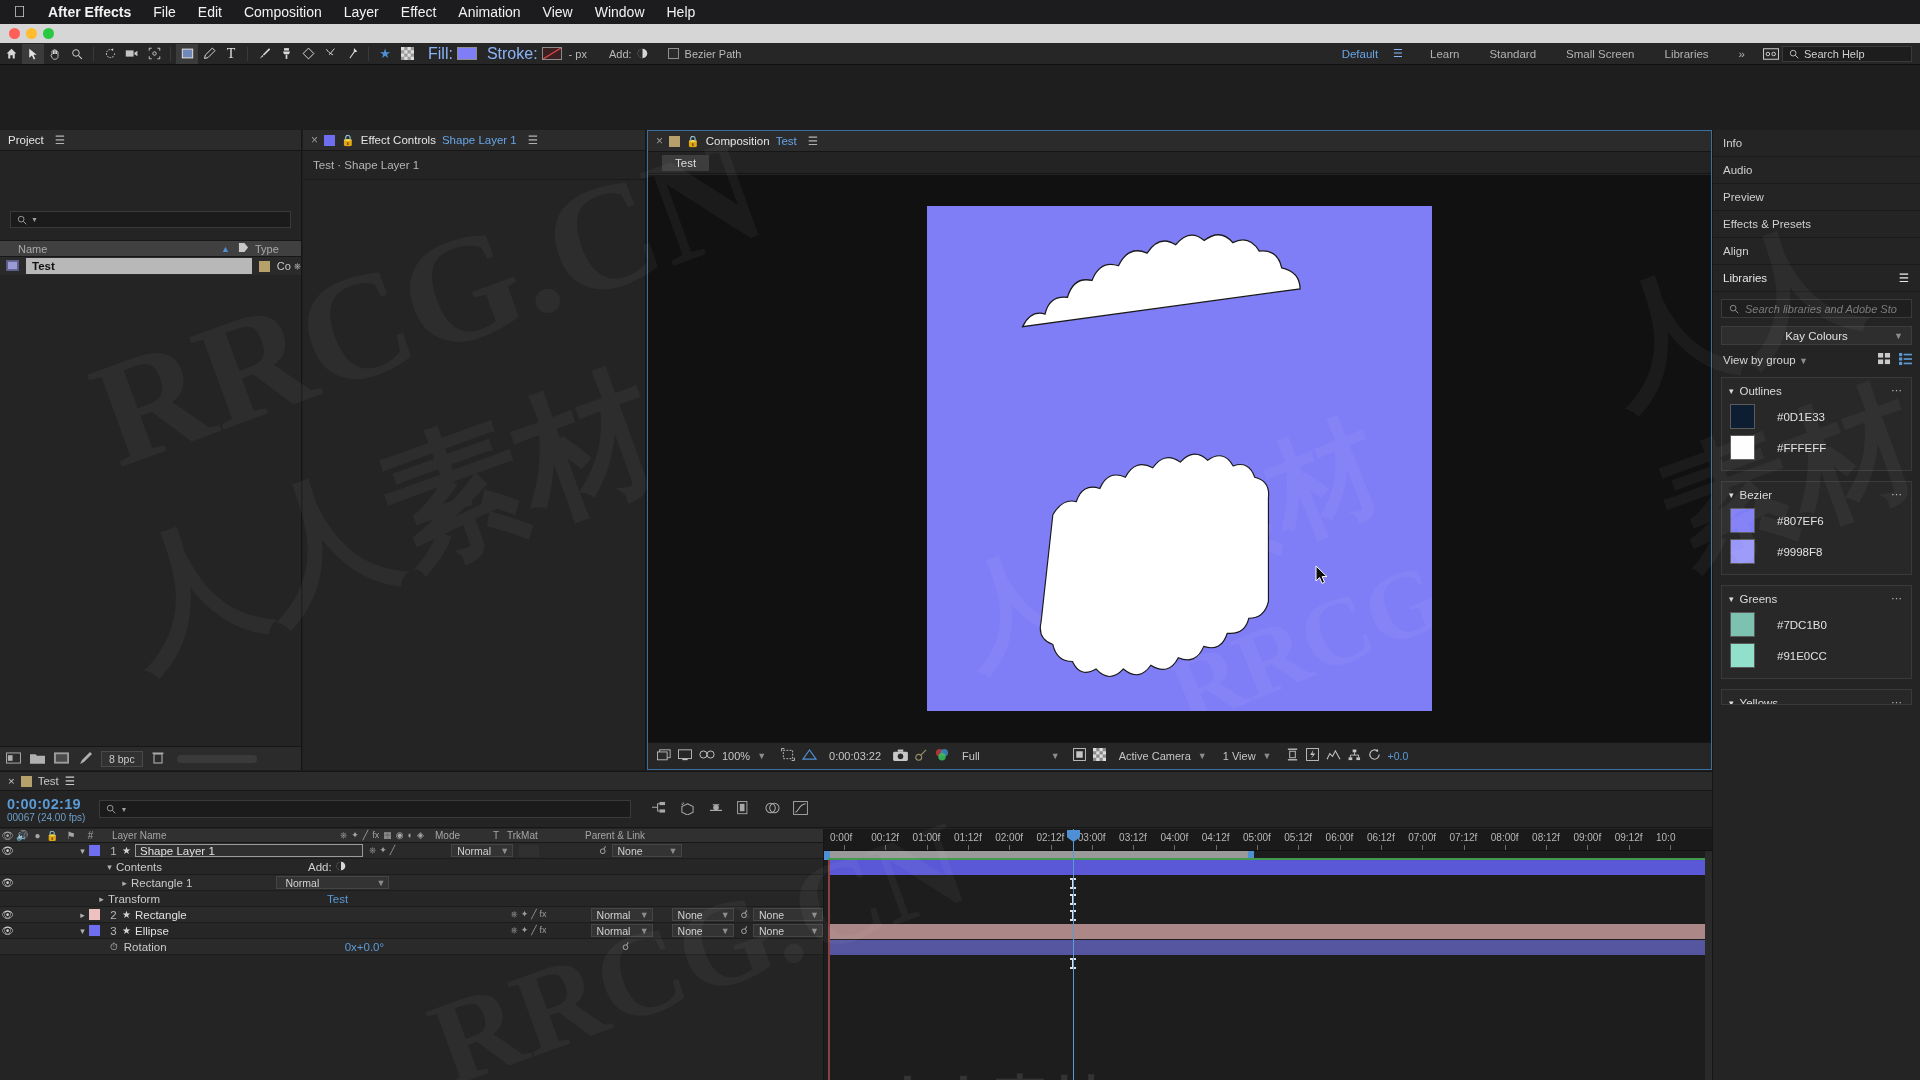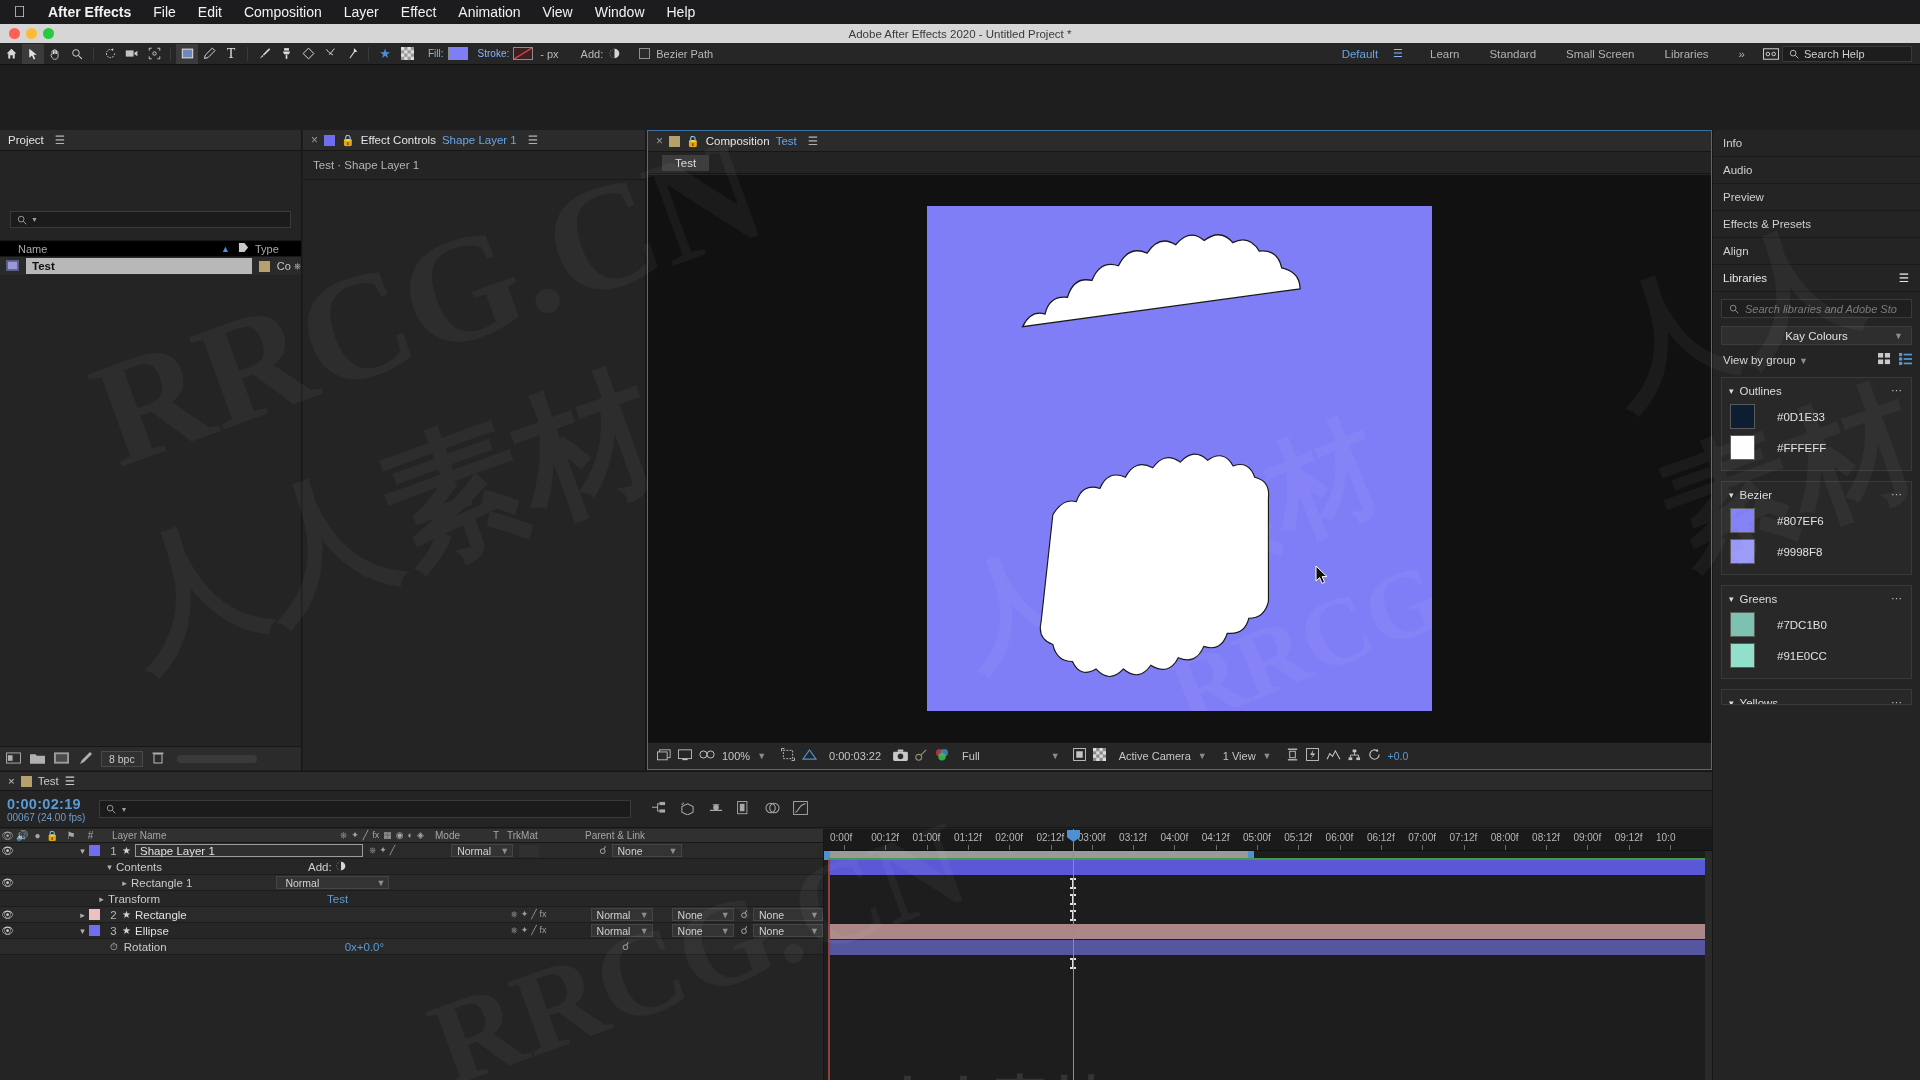--- a/index.html
+++ b/index.html
@@ -22,21 +22,21 @@
     font-size:11.5px; color:#3a3a3a; }
 
   
   #toolbar { height:22px; background:#262626; border-bottom:1px solid #101010;
     display:flex; align-items:center; font-size:11px; position:relative; }
   .tb-grp { display:flex; align-items:center; height:100%; }
   .tb-btn { width:22px; height:20px; display:flex; align-items:center;
     justify-content:center; color:#d0d0d0; }
   .tb-btn.active { background:#3b3b3b; }
   .tb-sep { width:1px; height:14px; background:#3a3a3a; margin:0 5px; }
-  .tb-lbl { color:#8ab4f8; margin:0 4px 0 10px; font-size:10px; }
+  .tb-lbl { color:#8ab4f8; margin:0 4px 0 10px; font-size:16px; }
   .sw { width:20px; height:13px; border:1px solid #8c8c8c; }
   .tb-txt { color:#b9b9b9; margin-left:7px; font-size:11px; }
   .cbx { width:11px; height:11px; border:1px solid #8f8f8f; background:#2b2b2b;
     margin-left:14px; margin-right:6px; }
 
   #ws-area { position:absolute; right:0; top:0; height:100%; display:flex;
     align-items:center; gap:0px; }
   .ws-item { padding:0 15px; font-size:11.5px; color:#b2b2b2; height:22px;
     line-height:22px; }
   .ws-item.sel { color:#69a5e8; }
@@ -59,21 +59,21 @@
 
   
   #project { left:0; top:65px; width:302px; height:640px; border-right:1px solid #161616; }
   #proj-head { display:flex; padding:10px 0 0 14px; gap:14px; }
   #proj-thumb { width:62px; height:62px; background:#807ef6; border:1px solid #6a68d8; }
   #proj-meta { font-size:11.5px; line-height:15px; color:#c9c9c9; }
   #proj-meta .pt { color:#e8e8e8; }
   #proj-search { margin:60px 10px 0 10px; height:17px; background:#1b1b1b;
     border:1px solid #3a3a3a; display:flex; align-items:center; padding:0 6px;
     gap:4px; }
-  #proj-colhead { margin-top:12px; height:17px; background:#000000;
+  #proj-colhead { margin-top:12px; height:17px; background:#404040;
     border-top:1px solid #171717; border-bottom:1px solid #171717;
     display:flex; align-items:center; font-size:11px; color:#a9a9a9; }
   #proj-colhead .c-name { padding-left:18px; flex:1; }
   #proj-row { height:18px; background:#2a2a2a; display:flex; align-items:center;
     font-size:11.5px; }
   #proj-row .sel { background:#b8b8b8; color:#111; flex:1; margin-left:26px;
     height:16px; line-height:16px; padding-left:6px; font-weight:bold; }
   #proj-foot { position:absolute; bottom:0; left:0; right:0; height:24px;
     background:#2b2b2b; border-top:1px solid #171717; display:flex;
     align-items:center; gap:9px; padding-left:6px; font-size:10.5px; }
@@ -217,21 +217,20 @@
   <span class="mi">Window</span>
   <span class="mi">Help</span>
 </div>
 
 <div id="titlebar">
   <div class="lights">
     <span class="light" style="background:#ff5f57"></span>
     <span class="light" style="background:#febc2e"></span>
     <span class="light" style="background:#28c840"></span>
   </div>
-  <div class="t-title">Adobe After Effects 2020 - Untitled Project *</div>
 </div>
 
 <div id="toolbar">
   <div class="tb-grp">
     <span class="tb-btn">
       <svg width="13" height="13" viewBox="0 0 16 16">
           <path d="M8 2 L14 8 H12 V14 H9.5 V10 H6.5 V14 H4 V8 H2 Z" fill="#d8d8d8"></path>
         </svg>
       </span>
     <span class="tb-btn active">

